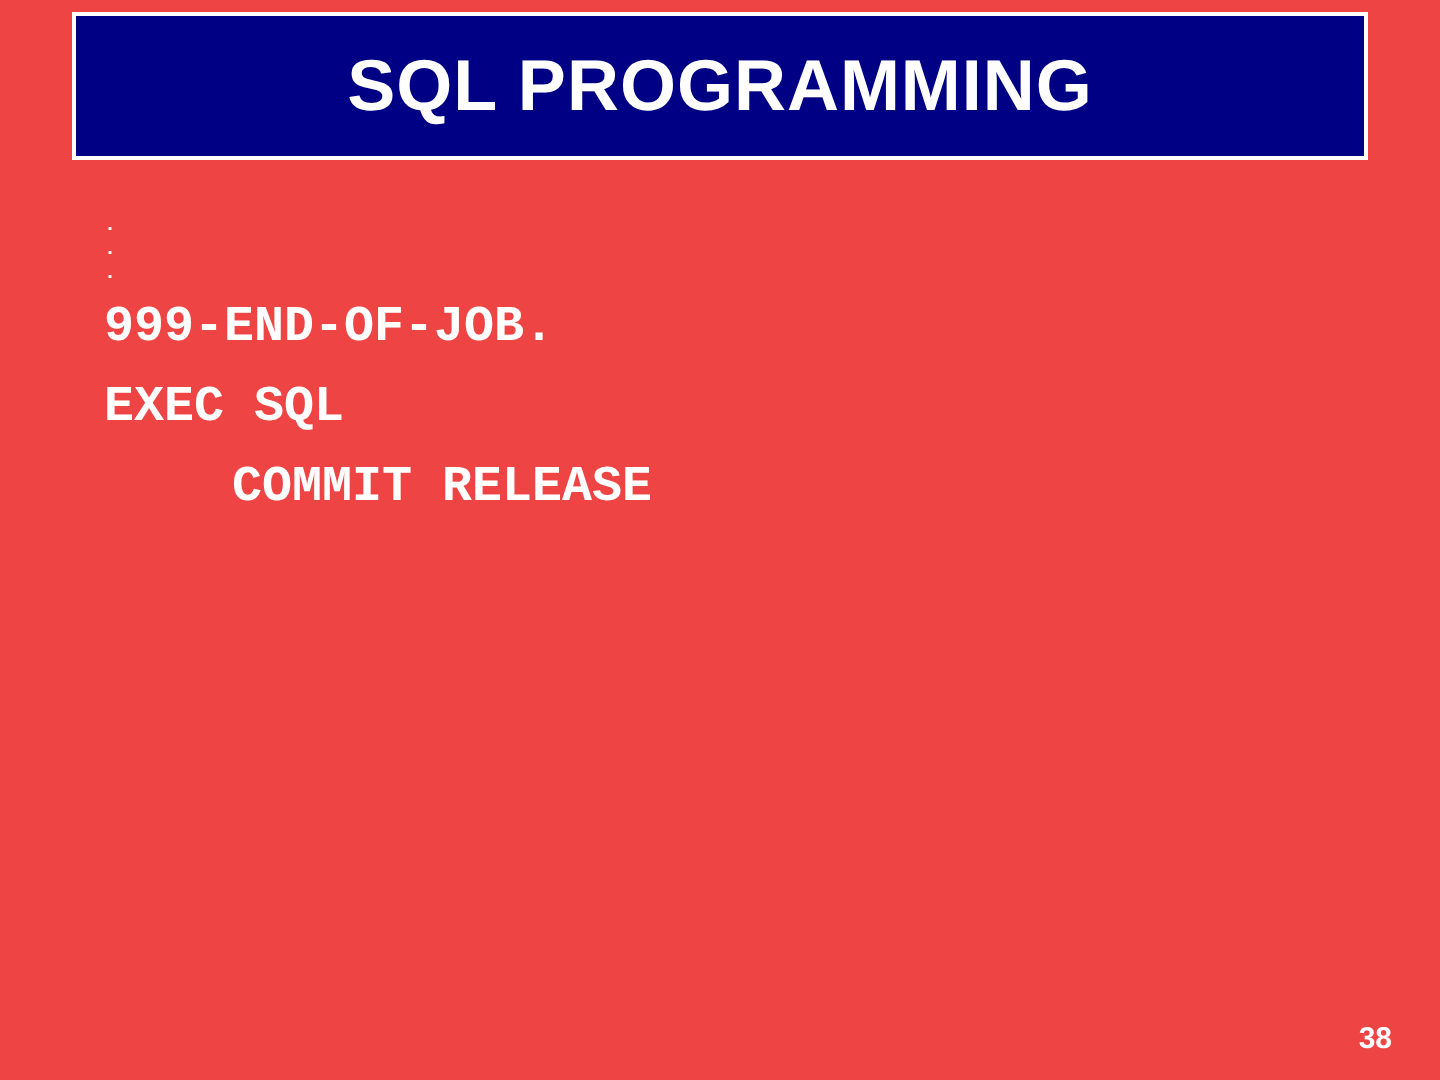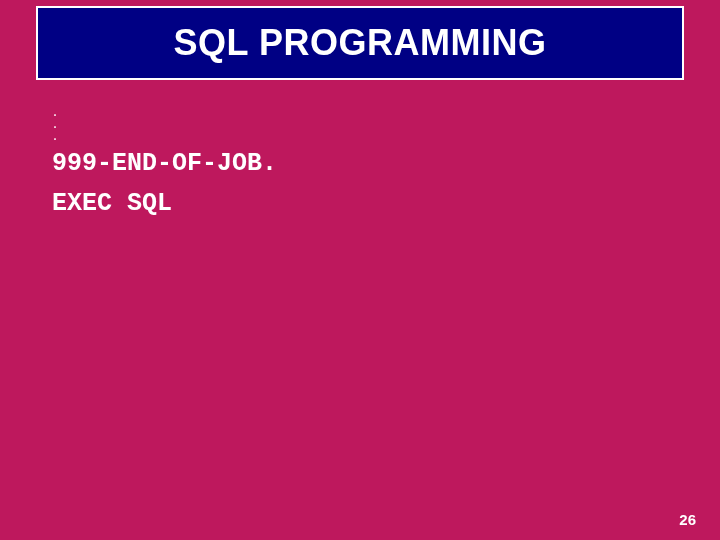--- a/index.html
+++ b/index.html
@@ -5,21 +5,21 @@
   html, body {
     margin: 0;
     padding: 0;
     width: 720px;
     height: 540px;
     overflow: hidden;
   }
   .slide {
     width: 720px;
     height: 540px;
-    background: #be185d;
+    background: #ef4444;
     position: relative;
     box-sizing: border-box;
     text-decoration: underline;
   }
   .title-box {
     position: absolute;
     top: 6px;
     left: 36px;
     right: 36px;
     height: 70px;
@@ -73,17 +73,18 @@
   <div class="title-box">
     <div class="title-text">SQL PROGRAMMING</div>
   </div>
 
   <div class="code-area">
     <div class="dot">.</div>
     <div class="dot">.</div>
     <div class="dot">.</div>
     <div>999-END-OF-JOB.</div>
     <div>EXEC SQL</div>
+    <div class="indent">COMMIT RELEASE</div>
   </div>
 
-  <div class="page-number">26</div>
+  <div class="page-number">38</div>
 
 </div>
 
 </body></html>

